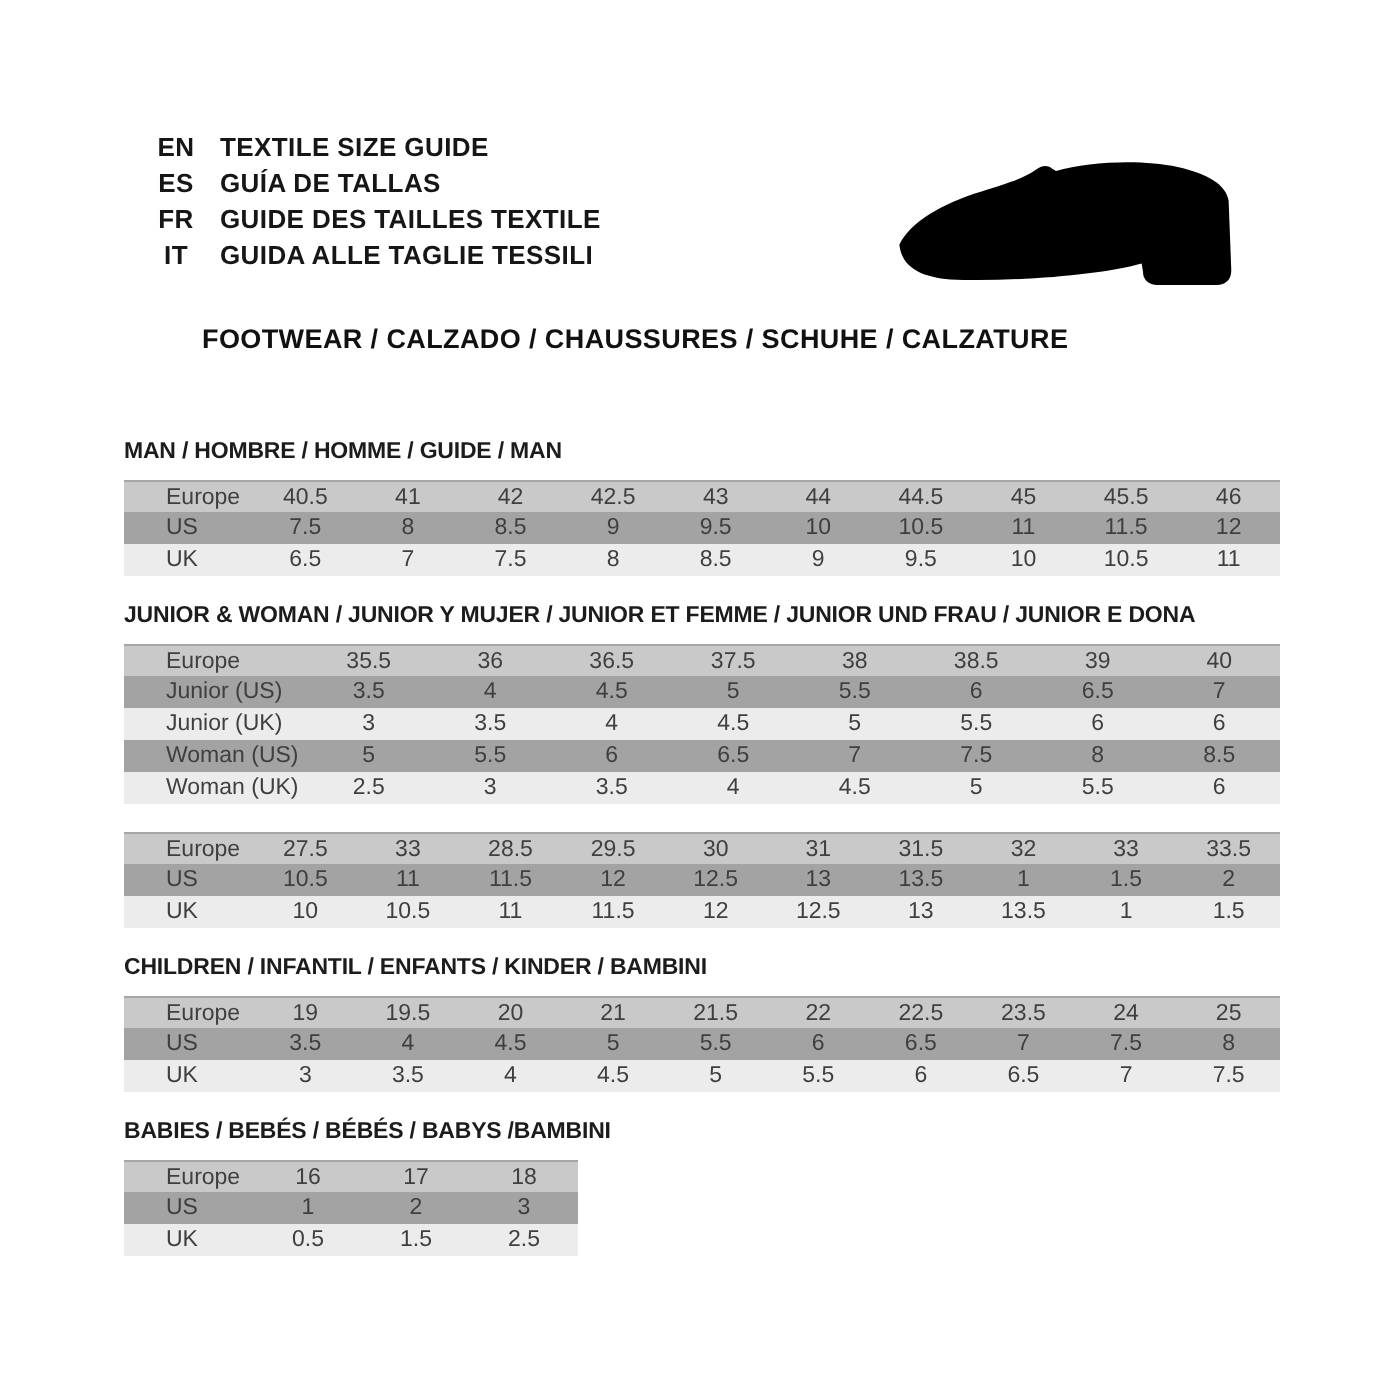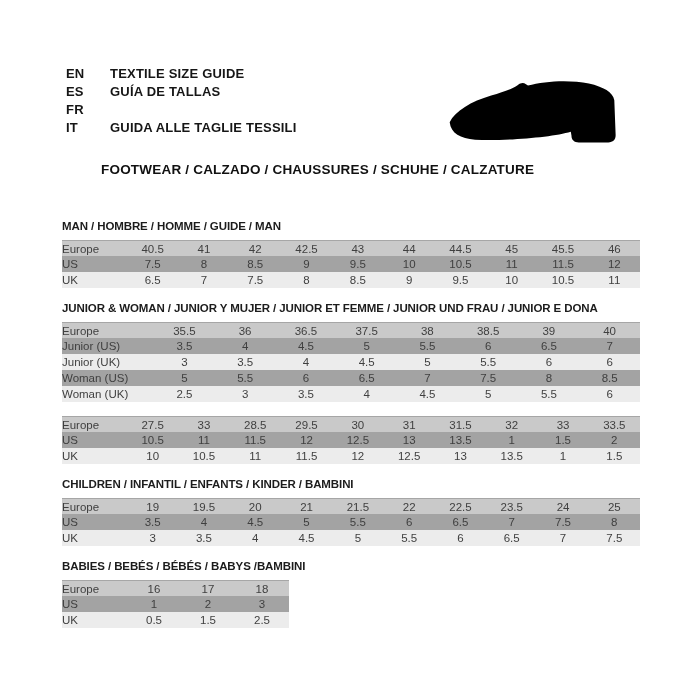--- a/index.html
+++ b/index.html
@@ -6,21 +6,21 @@
     --hdr:#c9c9c9; --hdr-border:#a6a6a6; --alt:#ececec;
     --cell-text:#3f3f3f; --title-text:#1c1c1c; --shoe:#000000;
   }
   html,body{margin:0;padding:0;background:#ffffff;}
   .page{
     position:relative; width:700px; height:700px; background:#ffffff;
     font-family:"Liberation Sans", sans-serif; overflow:hidden;
   }
   
   .lang-block{position:absolute; left:66px; top:64px;}
-  .lang-row{display:flex; height:18px; align-items:center;}
+  .lang-row{display:flex; height:18px; align-items:center;text-align:center;}
   .lang-code{width:44px; font-size:13px; font-weight:bold; color:#161616; letter-spacing:.2px;}
   .lang-label{font-size:13px; font-weight:bold; color:#161616; letter-spacing:.2px; white-space:nowrap;}
   
   .category{
     position:absolute; left:65px; top:162px; font-size:13.5px; font-weight:bold;
     color:#111; letter-spacing:.2px; white-space:nowrap;margin-left:36px;
   }
   
   .shoe{position:absolute; left:447px; top:79px; width:174px; height:68px;}
   .shoe svg{width:100%; height:100%; display:block;}
@@ -29,40 +29,41 @@
   .section{margin:0 0 14px 0;}
   .section-title{
     font-size:11.5px; font-weight:bold; color:var(--title-text);
     letter-spacing:-0.1px; line-height:12px; margin:0 0 8px 0; white-space:nowrap;
   }
   .tbl{width:578px;}
   .tbl.narrow{width:227px;}
   .row{display:flex; height:16px; align-items:center; font-size:11.5px; color:var(--cell-text); background:#a3a3a3;}
   .row.hdr{background:var(--hdr); border-top:1px solid var(--hdr-border); height:15px;}
   .row.alt{background:var(--alt);}
-  .cell-label{width:65px; flex:0 0 65px; padding-left:0; box-sizing:border-box; white-space:nowrap;}
+  .cell-label{width:65px; flex:0 0 65px; padding-left:21px; box-sizing:border-box; white-space:nowrap;}
   .tbl.wide .cell-label{width:92px; flex:0 0 92px;}
   .cell{flex:1 1 0; text-align:center;}
 </style>
 </head>
 <body>
 
 <div class="page">
 
   <div class="lang-block">
     <div class="lang-row">
       <span class="lang-code">EN</span>
       <span class="lang-label">TEXTILE SIZE GUIDE</span>
     </div>
     <div class="lang-row">
       <span class="lang-code">ES</span>
       <span class="lang-label">GUÍA DE TALLAS</span>
     </div>
     <div class="lang-row">
       <span class="lang-code">FR</span>
+      <span class="lang-label">GUIDE DES TAILLES TEXTILE</span>
     </div>
     <div class="lang-row">
       <span class="lang-code">IT</span>
       <span class="lang-label">GUIDA ALLE TAGLIE TESSILI</span>
     </div>
   </div>
 
   <div class="shoe">
     <svg viewBox="0 0 260 100" preserveAspectRatio="xMidYMid meet" aria-hidden="true">
       <path fill="var(--shoe)" d="

